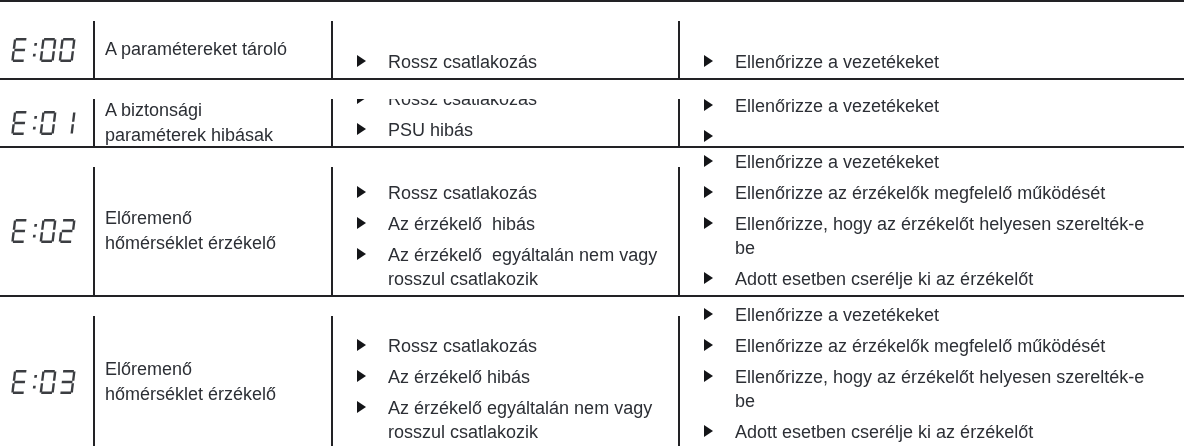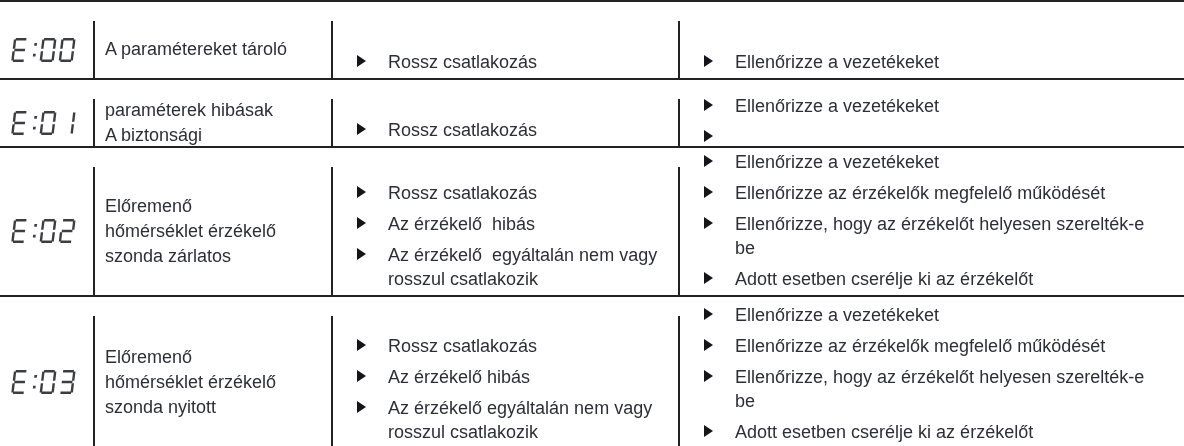--- a/index.html
+++ b/index.html
@@ -98,29 +98,33 @@
               <rect x="36.8" y="12.2" width="2.2" height="8.4"></rect>
               <rect x="27.6" y="19.8" width="9.8" height="2.2"></rect>
               <rect x="26" y="12.2" width="2.2" height="8.4"></rect>
               <rect x="26" y="1.4" width="2.2" height="8.4"></rect>
               <rect x="54.3" y="1.4" width="2.2" height="8.4"></rect>
               <rect x="54.3" y="12.2" width="2.2" height="8.4"></rect>
             </g>
           </svg></span>
   </div>
   <div class="cell desc-cell br bb">
+        <div class="desc-line">A biztonsági</div>
         <div class="desc-line">paraméterek hibásak</div>
-        <div class="desc-line">A biztonsági</div>
       </div>
   <div class="cell list-cell br bb">
   <div class="item">
     <span class="bullet"></span>
     <span class="item-text">Rossz csatlakozás</span>
   </div>
 
+  <div class="item">
+    <span class="bullet"></span>
+    <span class="item-text">PSU hibás</span>
+  </div>
 </div>
   <div class="cell list-cell bb">
   <div class="item">
     <span class="bullet"></span>
     <span class="item-text">Ellenőrizze a vezetékeket</span>
   </div>
 
   <div class="item">
     <span class="bullet"></span>
   </div>
@@ -146,21 +150,20 @@
               <rect x="54.3" y="1.4" width="2.2" height="8.4"></rect>
               <rect x="45.1" y="9.9" width="9.8" height="2.2"></rect>
               <rect x="43.5" y="12.2" width="2.2" height="8.4"></rect>
               <rect x="45.1" y="19.8" width="9.8" height="2.2"></rect>
             </g>
           </svg></span>
   </div>
   <div class="cell desc-cell br bb">
         <div class="desc-line">Előremenő</div>
         <div class="desc-line">hőmérséklet érzékelő</div>
-        <div class="desc-line">szonda zárlatos</div>
       </div>
   <div class="cell list-cell br bb">
   <div class="item">
     <span class="bullet"></span>
     <span class="item-text">Rossz csatlakozás</span>
   </div>
 
   <div class="item">
     <span class="bullet"></span>
     <span class="item-text">Az érzékelő  hibás</span>
@@ -213,21 +216,20 @@
               <rect x="54.3" y="1.4" width="2.2" height="8.4"></rect>
               <rect x="45.1" y="9.9" width="9.8" height="2.2"></rect>
               <rect x="54.3" y="12.2" width="2.2" height="8.4"></rect>
               <rect x="45.1" y="19.8" width="9.8" height="2.2"></rect>
             </g>
           </svg></span>
   </div>
   <div class="cell desc-cell br">
         <div class="desc-line">Előremenő</div>
         <div class="desc-line">hőmérséklet érzékelő</div>
-        <div class="desc-line">szonda nyitott</div>
       </div>
   <div class="cell list-cell br">
   <div class="item">
     <span class="bullet"></span>
     <span class="item-text">Rossz csatlakozás</span>
   </div>
 
   <div class="item">
     <span class="bullet"></span>
     <span class="item-text">Az érzékelő hibás</span>

